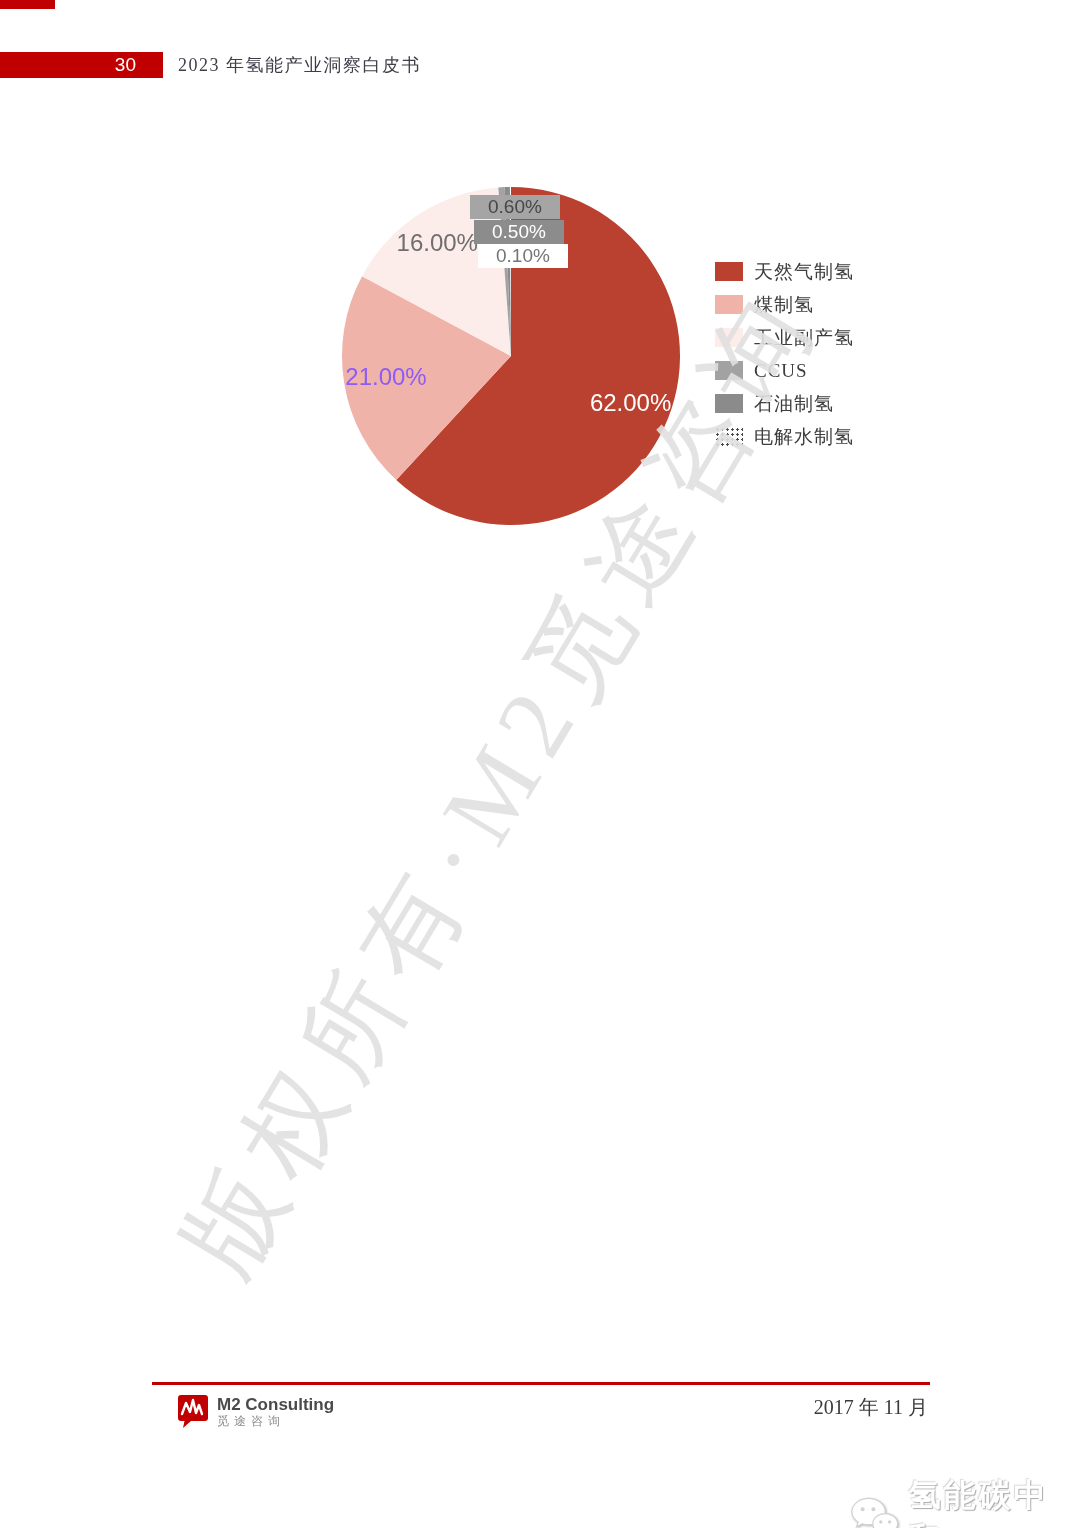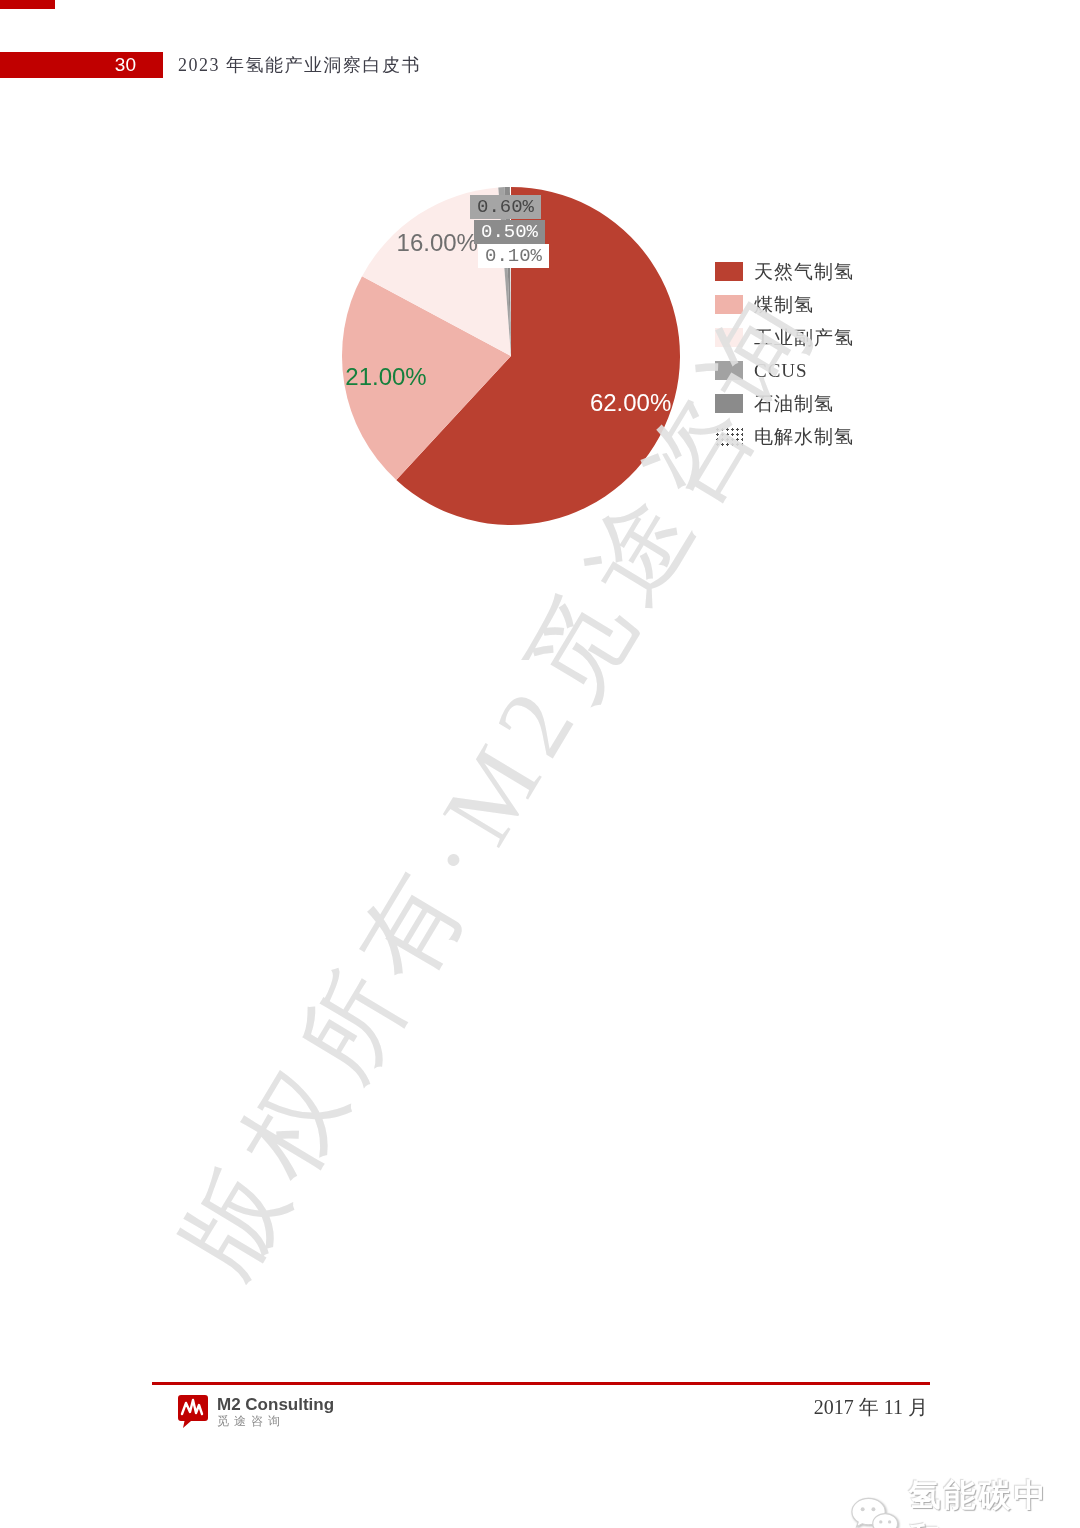--- a/index.html
+++ b/index.html
@@ -18,22 +18,22 @@
   .watermark{position:absolute;left:210px;top:1215px;height:100px;line-height:100px;
       white-space:nowrap;font-size:100px;letter-spacing:14px;color:#e0e0e0;opacity:.9;
       transform-origin:0 50%;transform:rotate(-59deg);z-index:2;pointer-events:none;}
 
   
   .chart-figure{position:absolute;left:342px;top:187px;width:558px;height:352px;z-index:1;}
   .pie-wrap{position:absolute;left:0;top:0;width:338px;height:338px;}
   #pie-svg{position:absolute;left:0;top:0;}
   .pie-label{position:absolute;transform:translate(-50%,-50%);
       font-family:"Liberation Sans",sans-serif;font-size:24px;white-space:nowrap;}
-  .callout{position:absolute;height:24px;line-height:24px;padding:0 7px;
-      font-family:Liberation Mono, monospace;font-size:19px;}
+  .callout{position:absolute;height:24px;line-height:24px;padding:0 18px;
+      font-family:Liberation Sans, sans-serif;font-size:19px;}
   .callout-1{left:128px;top:8px;background:#a5a5a5;color:#474747;}
   .callout-2{left:132px;top:33px;background:#8c8c8c;color:#ffffff;}
   .callout-3{left:136px;top:57px;background:#ffffff;color:#757575;}
 
   #legend{position:absolute;left:373px;top:68px;}
   .legend-row{display:flex;align-items:center;height:33px;}
   .legend-marker{width:28px;height:19px;margin-right:11px;flex:0 0 auto;}
   .legend-marker.dots{background-color:#ffffff;
       background-image:radial-gradient(circle,#4a4a4a 1px,transparent 1.3px);
       background-size:5px 5px;}
@@ -82,21 +82,21 @@
       <svg id="pie-svg" width="338" height="338" viewBox="0 0 338 338">
           <path d="M169,169 L169,0 A169,169 0 1 1 54.27294698130166,293.09151181948255 Z" fill="#ba4030"></path>
           <path d="M169,169 L54.27294698130166,293.09151181948255 A169,169 0 0 1 20.06472469782733,89.12958137917366 Z" fill="#f0b3aa"></path>
           <path d="M169,169 L20.06472469782733,89.12958137917366 A169,169 0 0 1 156.2951314822183,0.4782319225617755 Z" fill="#fcecea"></path>
           <path d="M169,169 L156.2951314822183,0.4782319225617755 A169,169 0 0 1 162.64306697719184,0.11960030085333528 Z" fill="#a2a2a2"></path>
           <path d="M169,169 L162.64306697719184,0.11960030085333528 A169,169 0 0 1 167.94026810574596,0.0033226116196658495 Z" fill="#8b8b8b"></path>
           <path d="M169,169 L167.94026810574596,0.0033226116196658495 A169,169 0 0 1 169.0000000000001,0 Z" fill="#ffffff"></path>
         </svg>
       <div id="pie-labels">
           <div class="pie-label" style="left: 288.603px; top: 215.817px; color: rgb(255, 255, 255);">62.00%</div>
-          <div class="pie-label" style="left: 43.996px; top: 189.966px; color: #15803d;">21.00%</div>
+          <div class="pie-label" style="left: 43.996px; top: 189.966px; color: #8b5cf6;">21.00%</div>
           <div class="pie-label" style="left: 95.2582px; top: 55.6811px; color: rgb(111, 111, 111);">16.00%</div>
         </div>
       <div class="callout callout-1">0.60%</div>
       <div class="callout callout-2">0.50%</div>
       <div class="callout callout-3">0.10%</div>
     </div>
     <div id="legend">
         <div class="legend-row">
           <span class="legend-marker" style="background: rgb(186, 64, 48);"></span>
           <span class="legend-label">天然气制氢</span>

